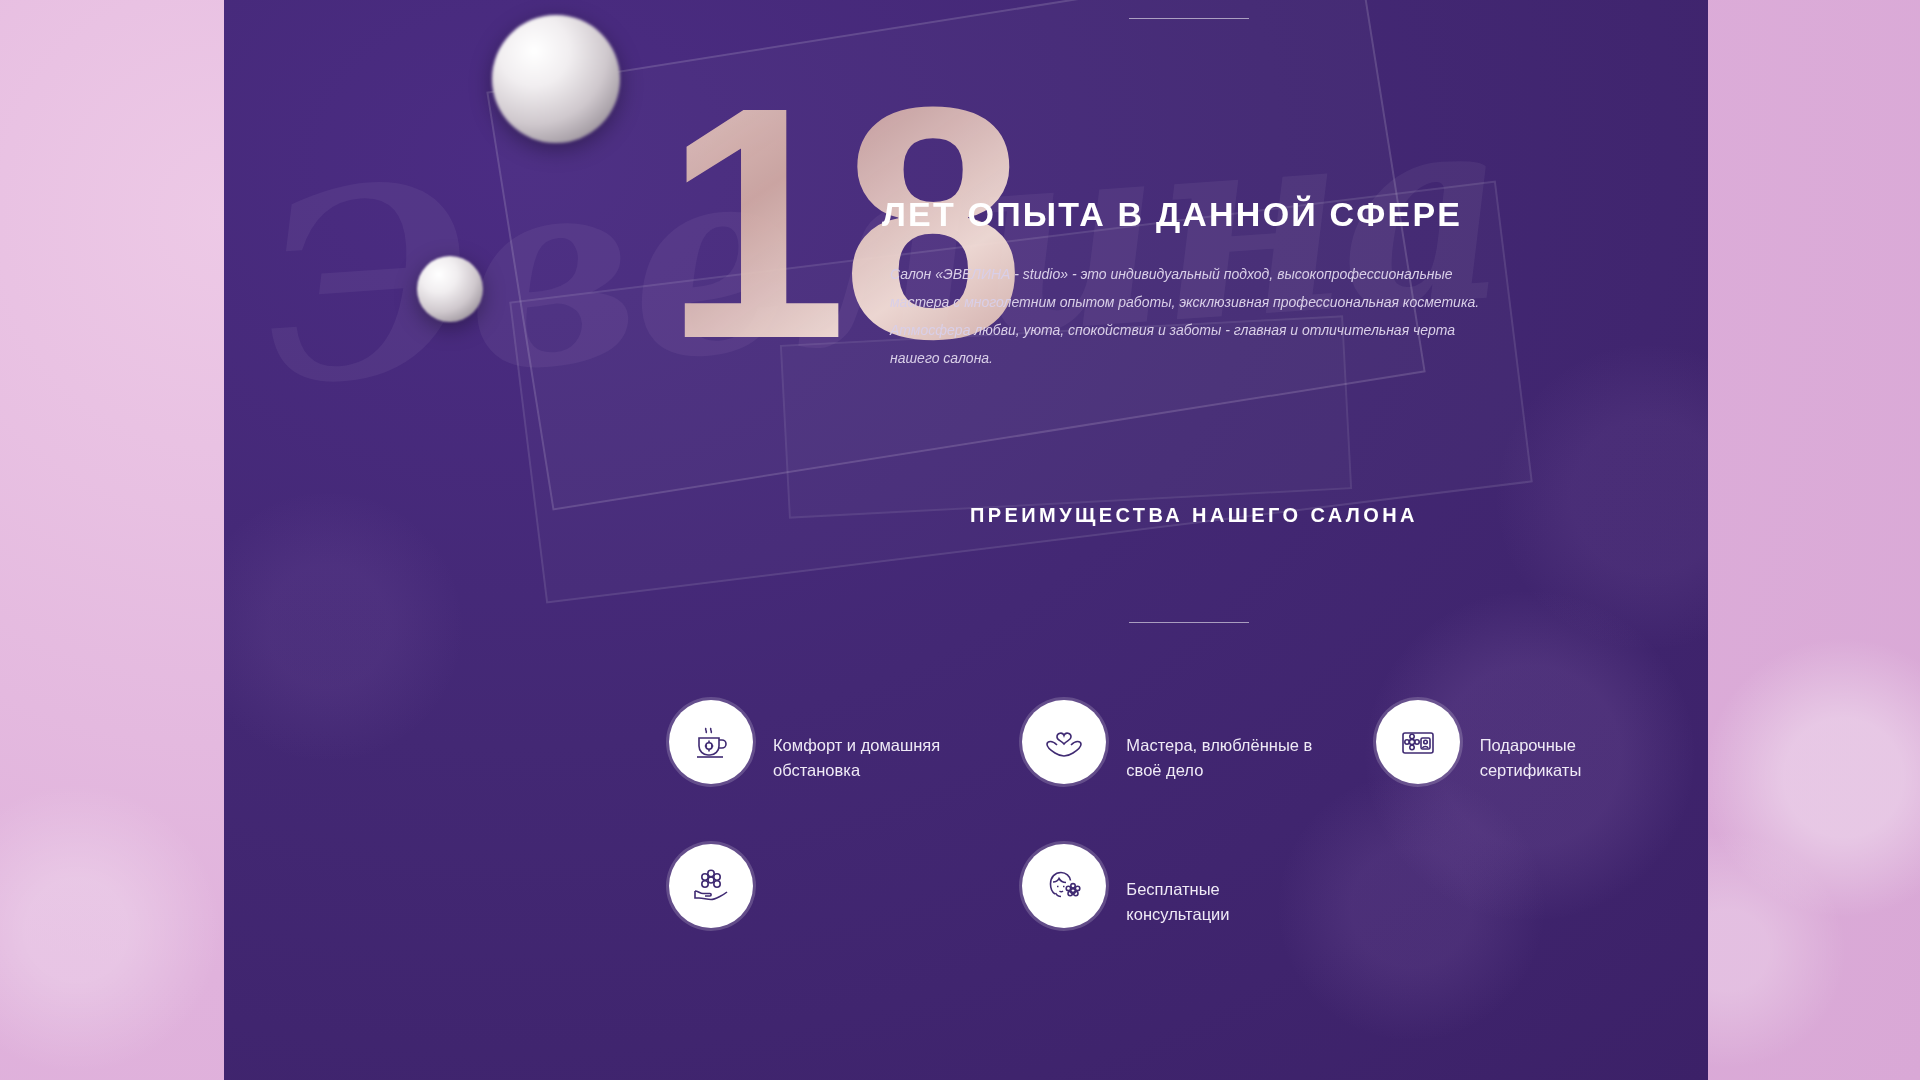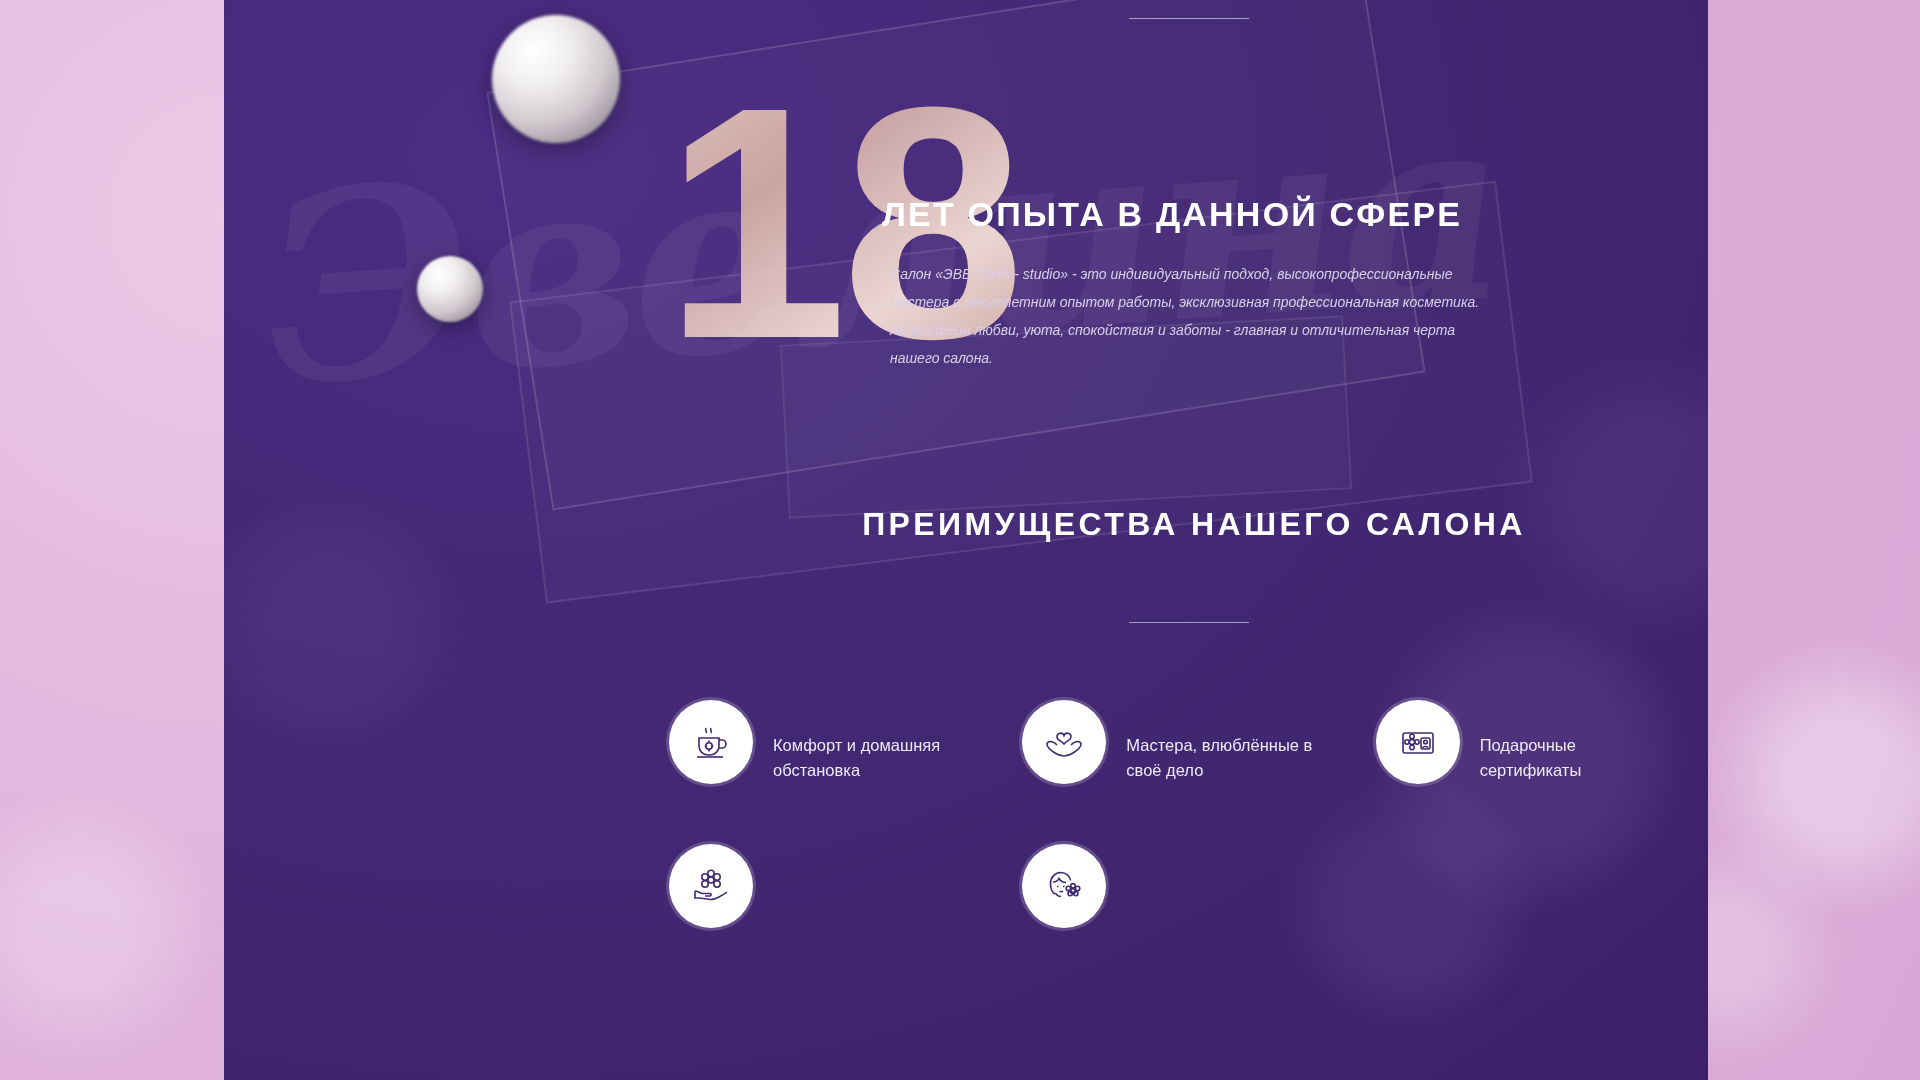--- a/index.html
+++ b/index.html
@@ -152,21 +152,21 @@
   .rule-bottom { left: 905px; top: 622px; }
 
   
   .section-title {
     position: absolute;
     left: 600px;
     top: 500px;
     width: 740px;
     text-align: center;
     color: #ffffff;
-    font-size: 32px;
+    font-size: 20px;
     font-weight: 700;
     letter-spacing: 3.4px;
     line-height: 1.5;
   }
 
   
   .features {
     position: absolute;
     left: 445px;
     top: 700px;
@@ -299,16 +299,17 @@
           <path d="M16 22.5h1.5M22 22.5h1.5"></path>
           <path d="M18.5 27c1 .8 2.5.8 3.5 0"></path>
           <circle cx="32" cy="27" r="2.4"></circle>
           <circle cx="32" cy="21.8" r="2.2"></circle>
           <circle cx="36.6" cy="24.4" r="2.2"></circle>
           <circle cx="34.8" cy="29.6" r="2.2"></circle>
           <circle cx="29.2" cy="29.6" r="2.2"></circle>
           <circle cx="27.4" cy="24.4" r="2.2"></circle>
         </svg>
       </div>
+      <div class="feature-label">Бесплатные консультации</div>
     </div>
 
   </div>
 </div>
 
 </body></html>

